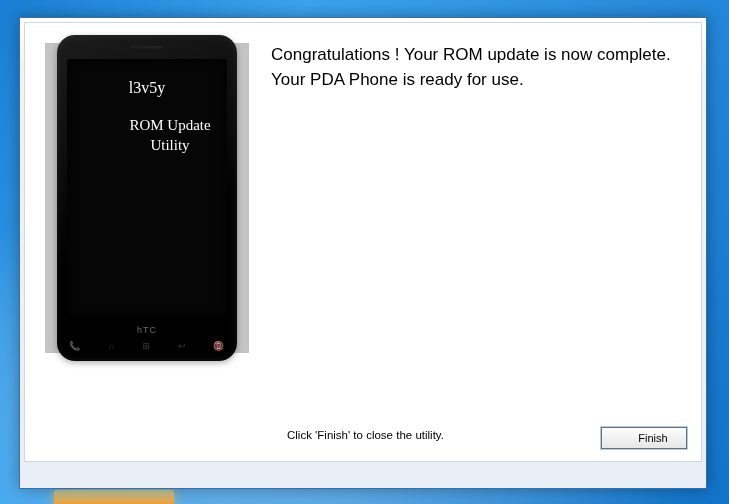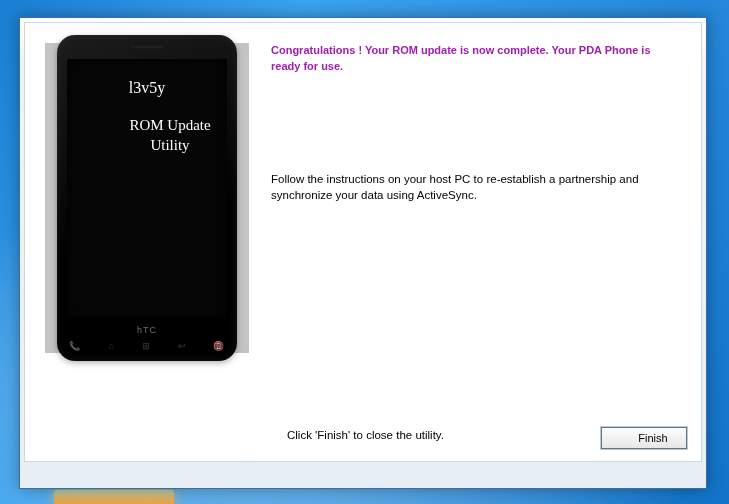--- a/index.html
+++ b/index.html
@@ -63,21 +63,21 @@
     position:absolute;bottom:10px;left:12px;right:12px;height:10px;
     display:flex;justify-content:space-between;align-items:center;
   }
   .phone-buttons span{
     color:#3a3a3a;font-size:9px;
   }
   .content{
     position:absolute;left:246px;top:20px;right:20px;bottom:20px;
   }
   .headline{
-    font-weight:bold;font-size:11px;color:#a21caf;line-height:1.45;
+    font-weight:normal;font-size:17px;color:#000000;line-height:1.45;
   }
   .body-text{
     font-size:11.5px;color:#000;line-height:1.4;
     margin-top:96px;
   }
   .hint-text{
     position:absolute;bottom:0;left:16px;
     font-size:11.5px;color:#000;
   }
   .button-row{
@@ -121,21 +121,20 @@
             <span>⌂</span>
             <span>⊞</span>
             <span>↩</span>
             <span>📵</span>
           </div>
         </div>
       </div>
 
       <div class="content">
         <div class="headline">Congratulations ! Your ROM update is now complete. Your PDA Phone is ready for use.</div>
-        <div class="body-text">Follow the instructions on your host PC to re-establish a partnership and synchronize your data using ActiveSync.</div>
         <div class="hint-text">Click 'Finish' to close the utility.</div>
       </div>
 
       <div class="button-row">
         <button class="finish-btn">Finish</button>
       </div>
 
     </div>
   </div>
 </div>

